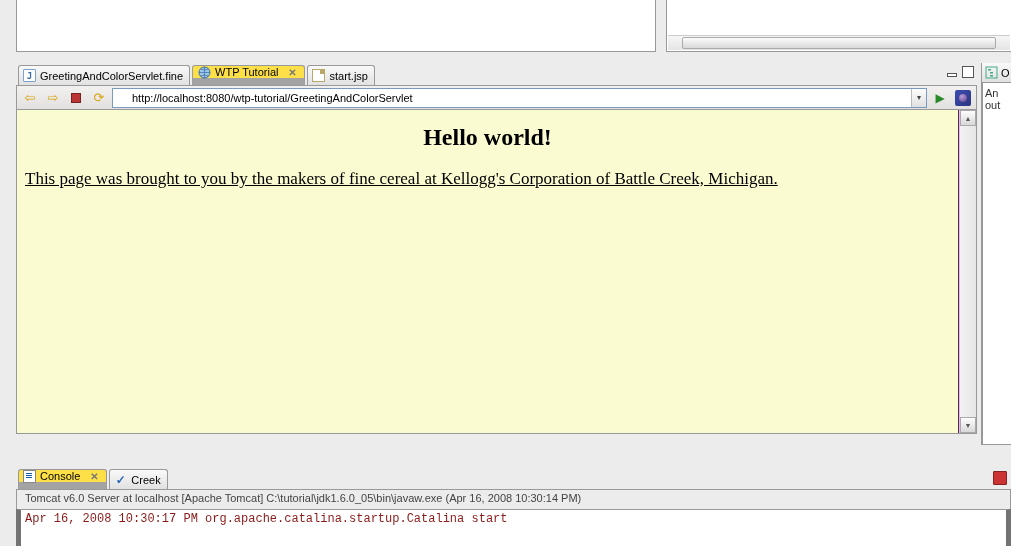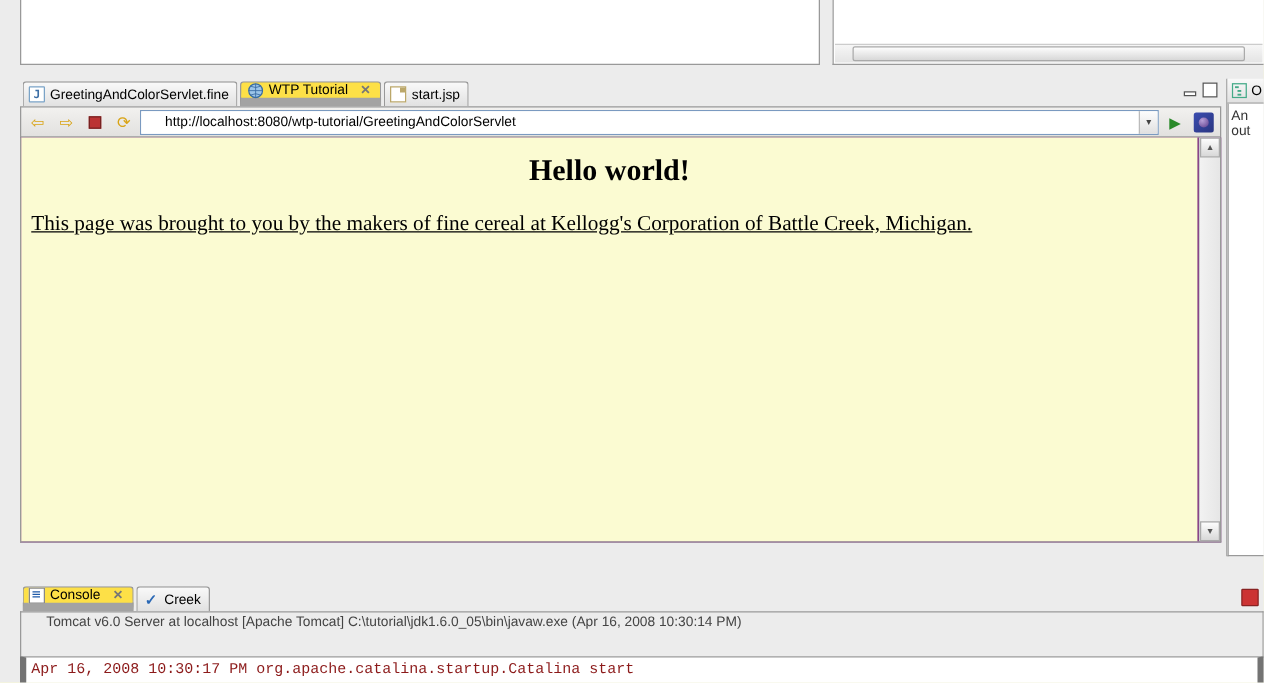--- a/index.html
+++ b/index.html
@@ -243,24 +243,24 @@
     position:relative;
   }
   .btab-ctrl {
     position:absolute; right:4px; top:2px;
   }
   .terminate-ic{width:14px;height:14px;background:#c33;border:1px solid #822;border-radius:1px;display:inline-block;}
   .console-ic{width:13px;height:13px;background:#fff;border:1px solid #888;position:relative;}
   .console-ic::after{content:'';position:absolute;left:2px;top:2px;width:6px;height:1px;background:#1e5aa8;box-shadow:0 2px 0 #1e5aa8,0 4px 0 #1e5aa8;}
   .tasks-ic{width:13px;height:13px;display:inline-flex;align-items:center;justify-content:center;color:#2a68b5;font-size:12px;font-weight:bold;}
   .console-title {
-    height:36px;
+    height:20px;
     background:#ececec;
     color:#444;
-    padding:2px 4px 0 20px;
+    padding:2px 4px 0 8px;
     border:1px solid #999;
     border-bottom:none;
     font-size:11px;
   }
   .console-body {
     background:#fff;
     border:5px solid #737373;
     border-top:1px solid #999;
     height:54px;
     padding:2px 4px;

